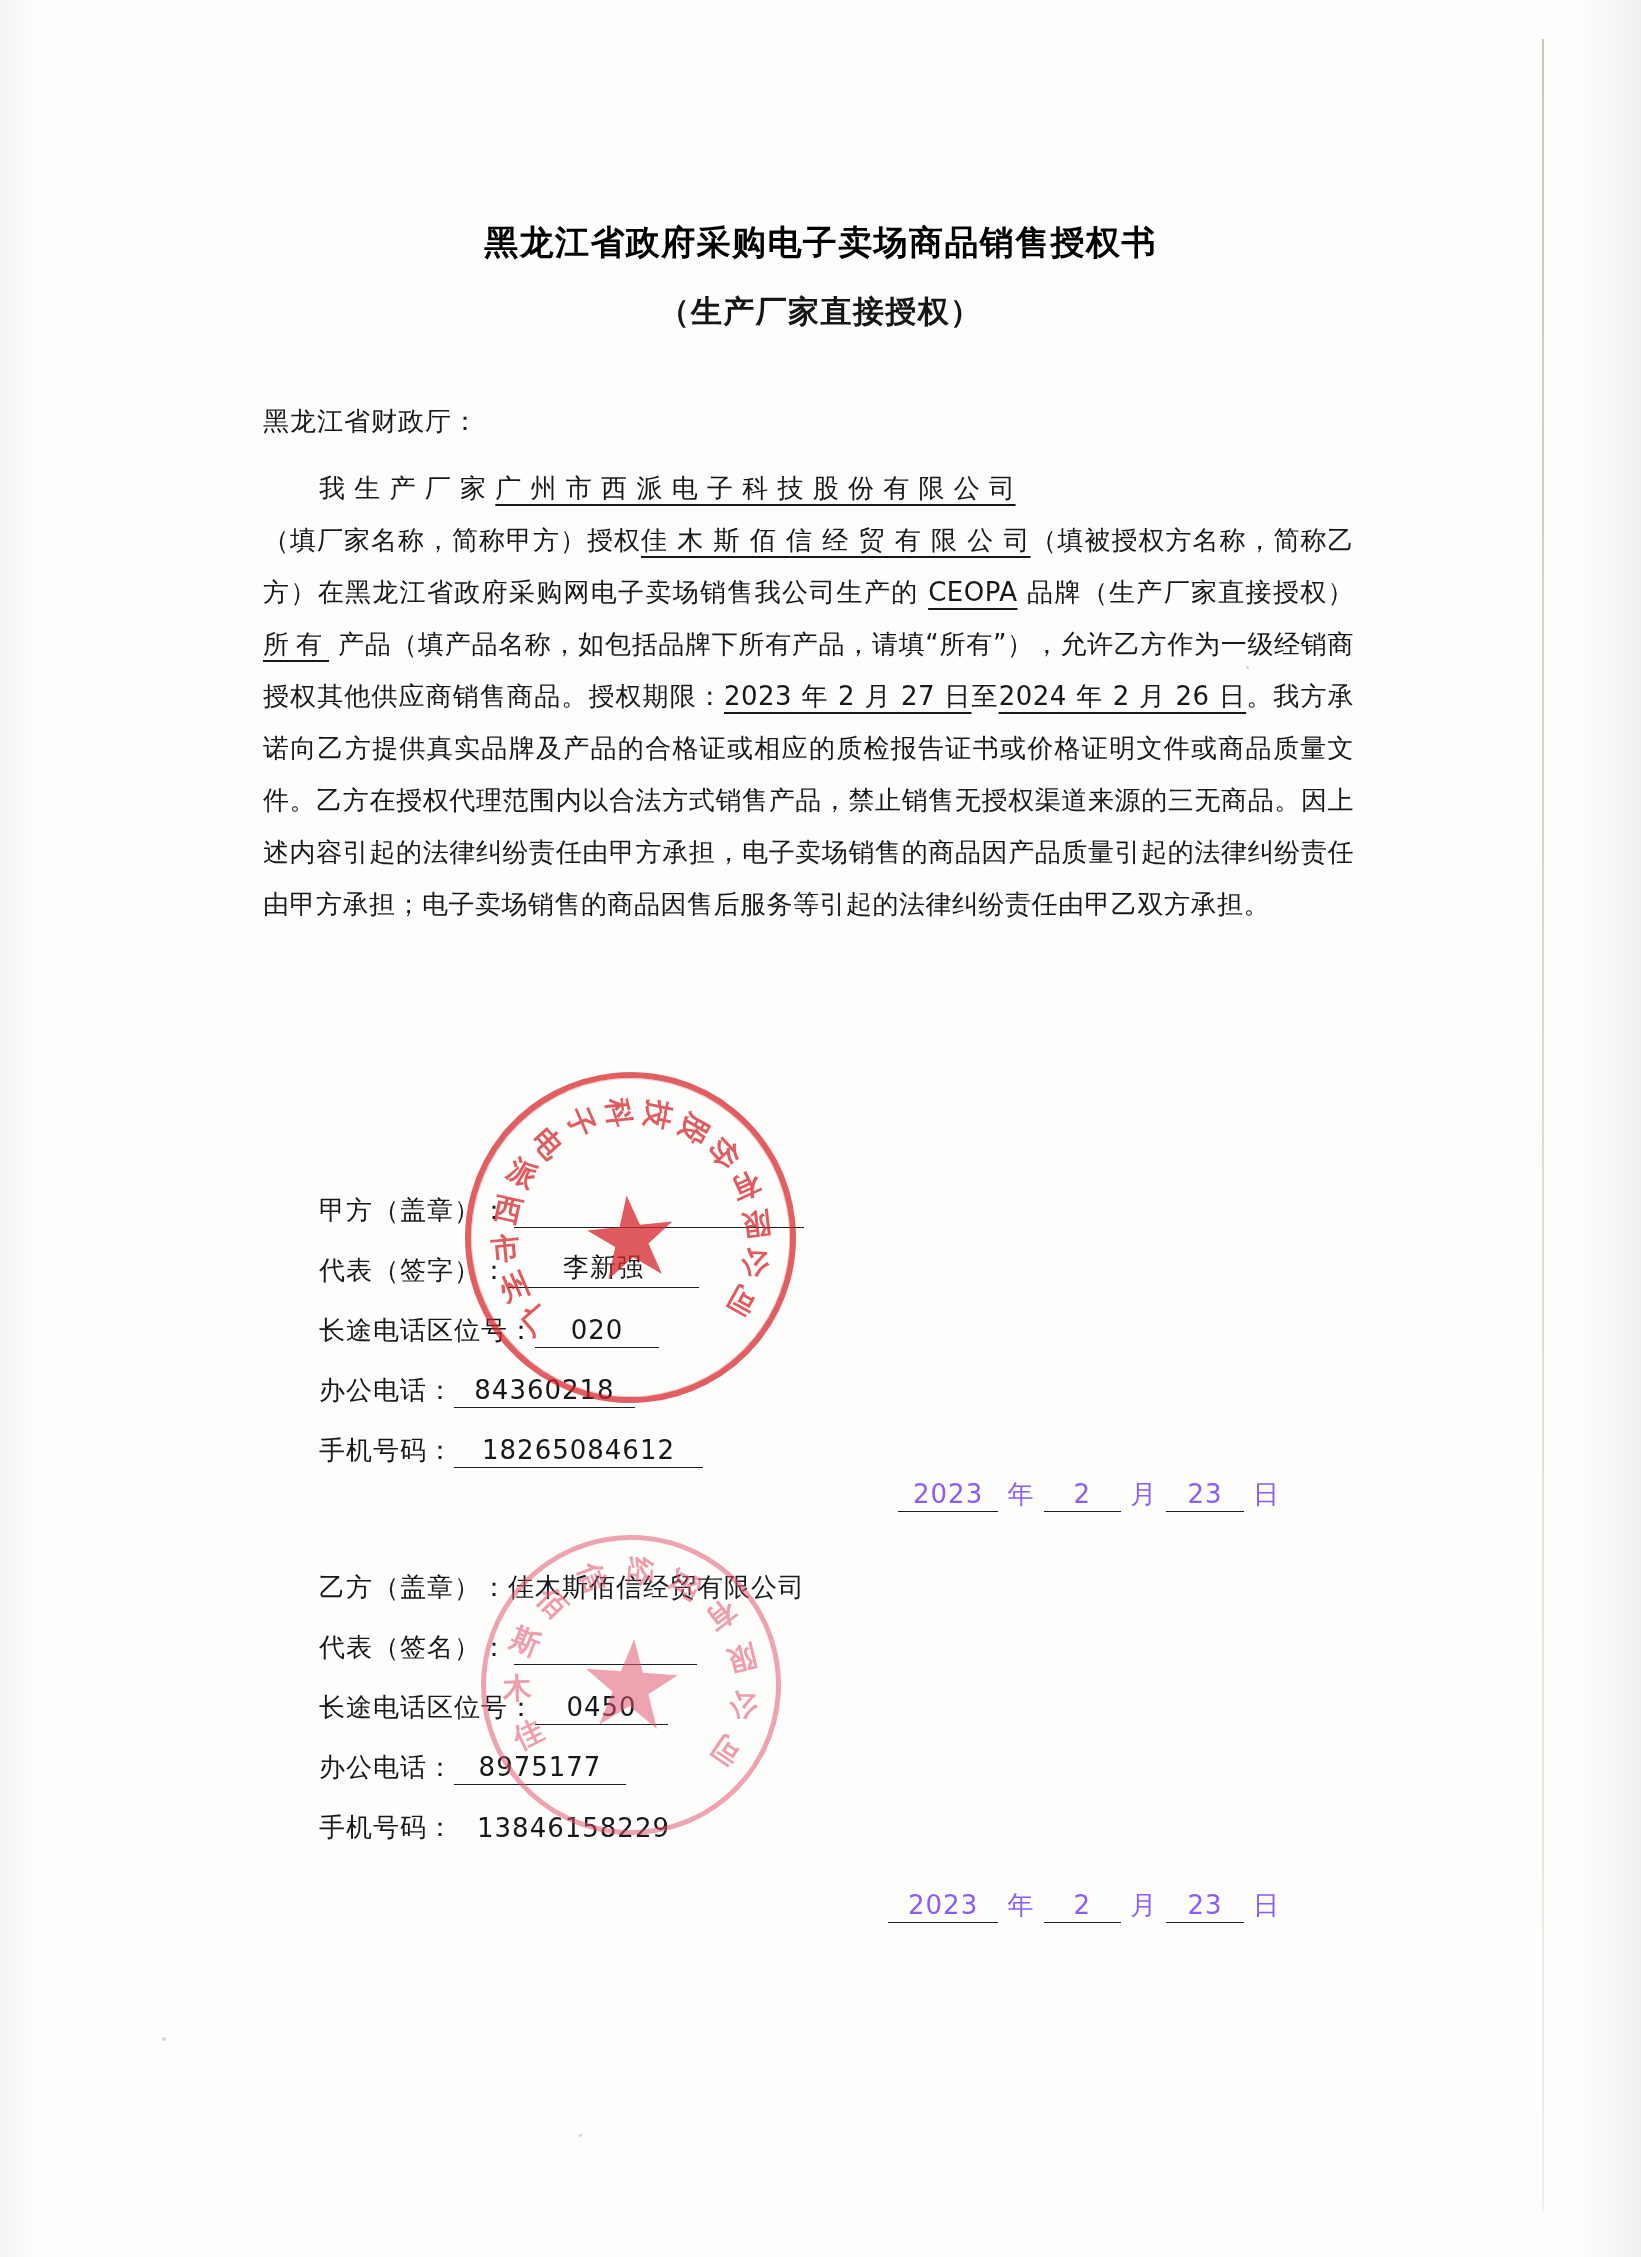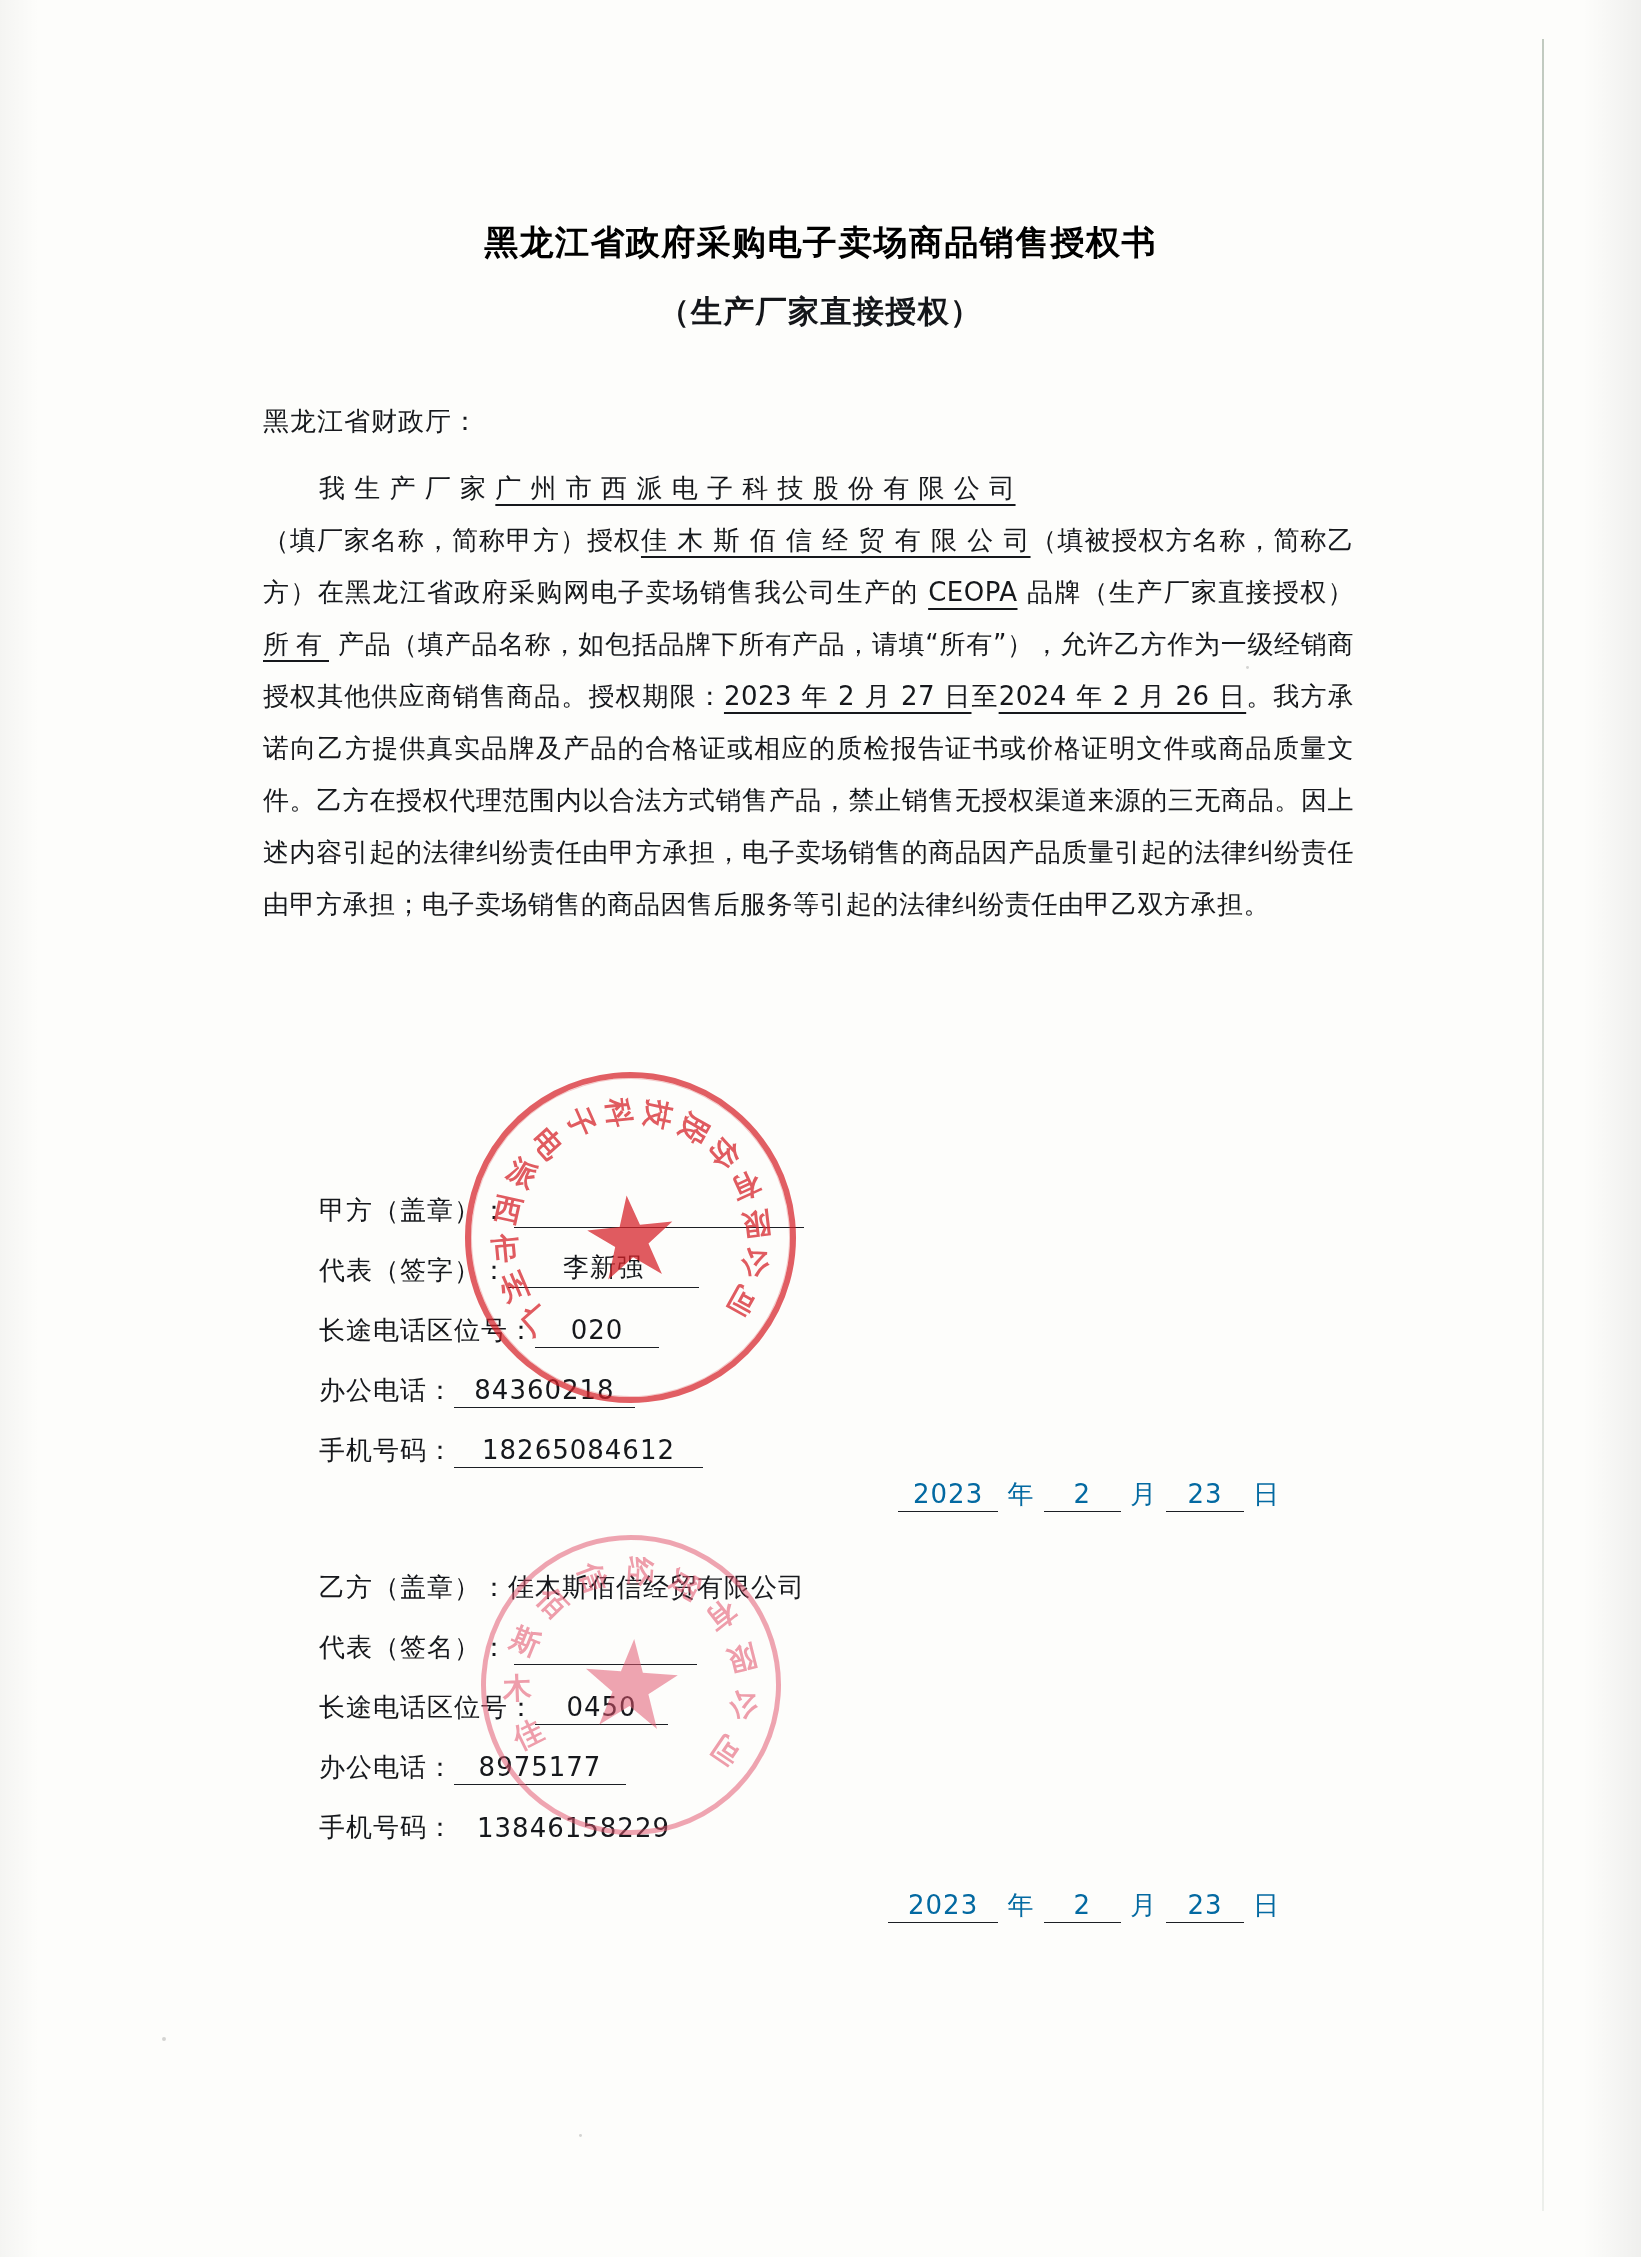--- a/index.html
+++ b/index.html
@@ -129,21 +129,21 @@
     display: inline-block;
     border-bottom: 1.9px solid #1c1f24;
     padding: 0 13.5px 1.9px 13.5px;
     min-width: 58px;
     text-align: center;
     letter-spacing: 1px;
   }
   .date-row {
     position: absolute;
     font-size: 26px;
-    color: #0369a1;
+    color: #8b5cf6;
     letter-spacing: 1px;
     white-space: nowrap;
   }
   .date-seg {
     display: inline-block;
     border-bottom: 1.9px solid #1c1f24;
     padding: 0 11.6px 1.9px 11.6px;
     text-align: center;
   }
   

